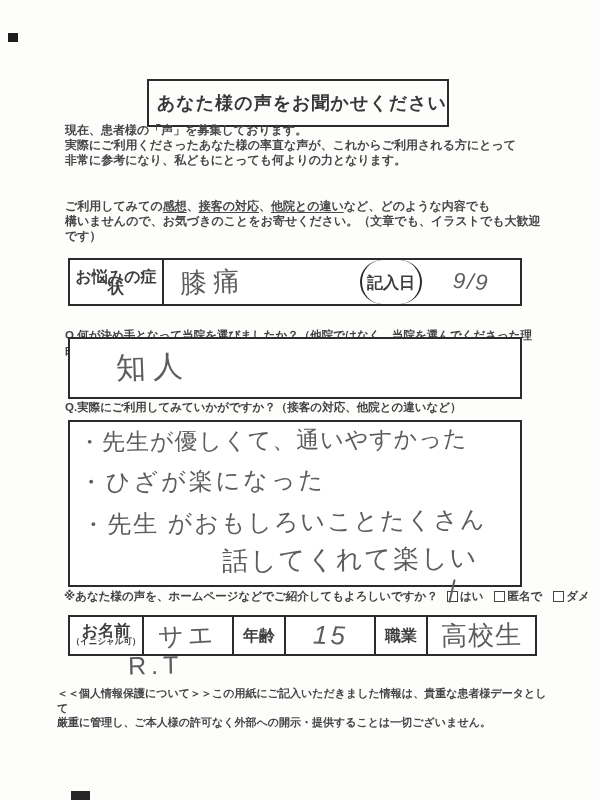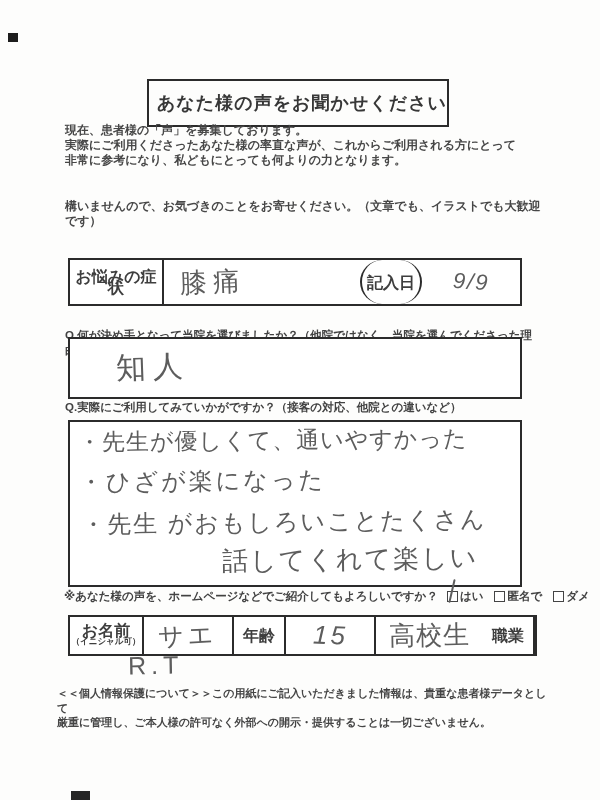--- a/index.html
+++ b/index.html
@@ -80,20 +80,21 @@
     <span class="t">あなた様の声をお聞かせください</span>
   </div>
 
   <div class="para p1">
     <div>現在、患者様の「声」を募集しております。</div>
     <div>実際にご利用くださったあなた様の率直な声が、これからご利用される方にとって</div>
     <div>非常に参考になり、私どもにとっても何よりの力となります。</div>
   </div>
 
   <div class="para p2">
+    <div><span>ご利用してみての</span><span class="ul">感想</span><span>、</span><span class="ul">接客の対応</span><span>、</span><span class="ul">他院との違い</span><span>など、どのような内容でも</span></div>
     <div>構いませんので、お気づきのことをお寄せください。（文章でも、イラストでも大歓迎です）</div>
   </div>
 
   <div class="tbl tbl1">
     <div class="cell c1 lab">お悩みの症状</div>
     <div class="cell c2">
       <span class="hand hw-symptom">膝痛</span>
     </div>
     <div class="cell c3 lab">記入日</div>
     <div class="cell c4">
@@ -143,24 +144,24 @@
       <span class="lab">お名前</span>
       <span class="sub">（イニシャル可）</span>
     </div>
     <div class="cell c2">
       <span class="hand hw-name">サエ</span>
     </div>
     <div class="cell c3 lab">年齢</div>
     <div class="cell c4">
       <span class="hand hw-age">15</span>
     </div>
+    <div class="cell c5 lab">職業</div>
     <div class="cell c6">
       <span class="hand hw-job">高校生</span>
     </div>
-    <div class="cell c5 lab">職業</div>
   </div>
 
   <div class="hw-initials">R.T</div>
 
   <div class="footer">
     <div>＜＜個人情報保護について＞＞この用紙にご記入いただきました情報は、貴重な患者様データとして</div>
     <div>厳重に管理し、ご本人様の許可なく外部への開示・提供することは一切ございません。</div>
   </div>
 
   <div class="artifact bottom"></div>

